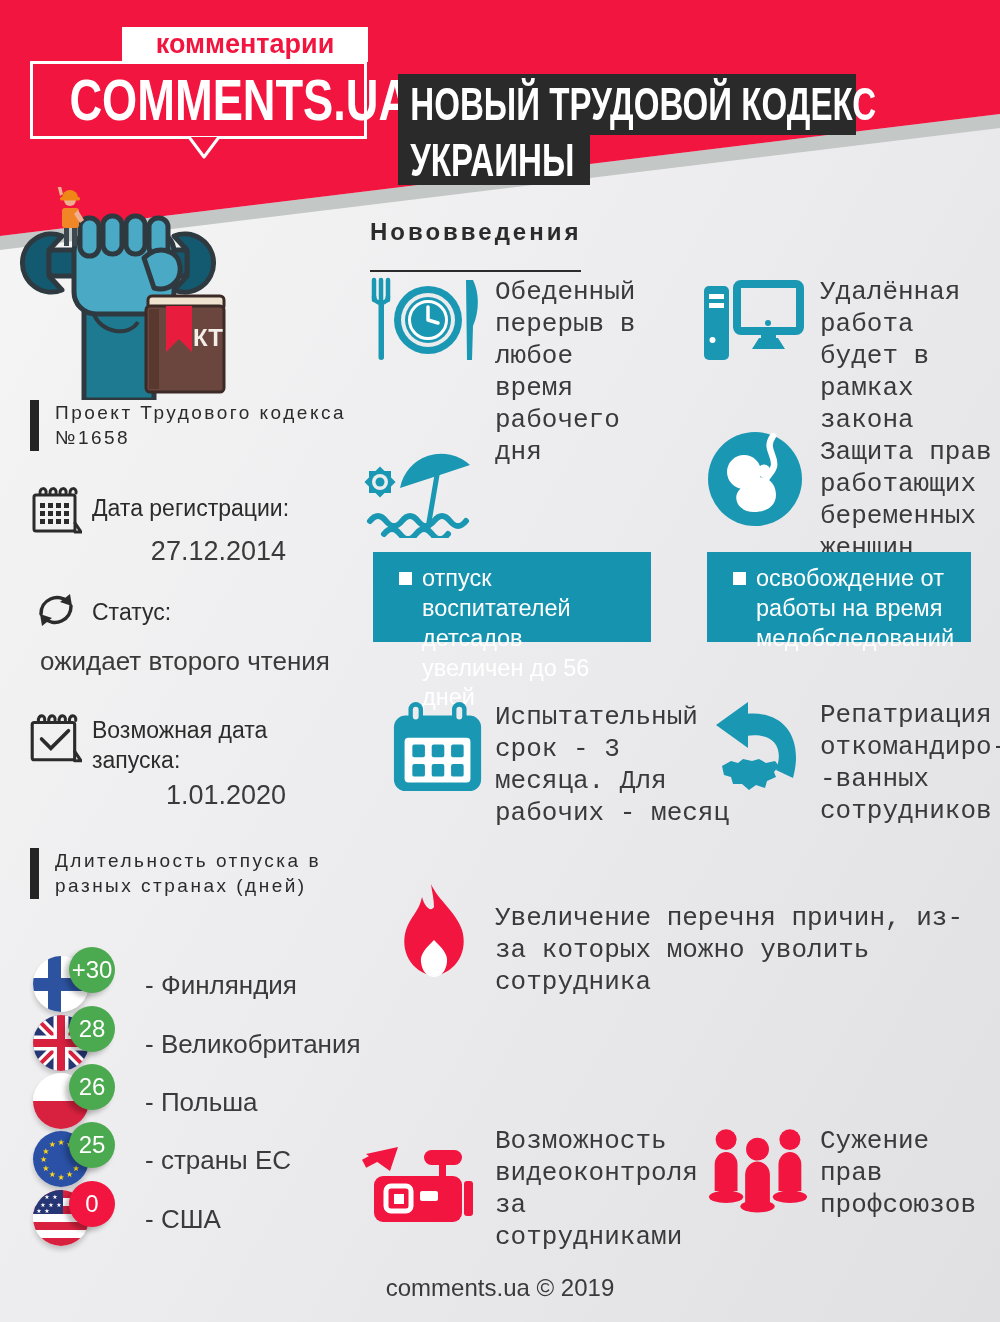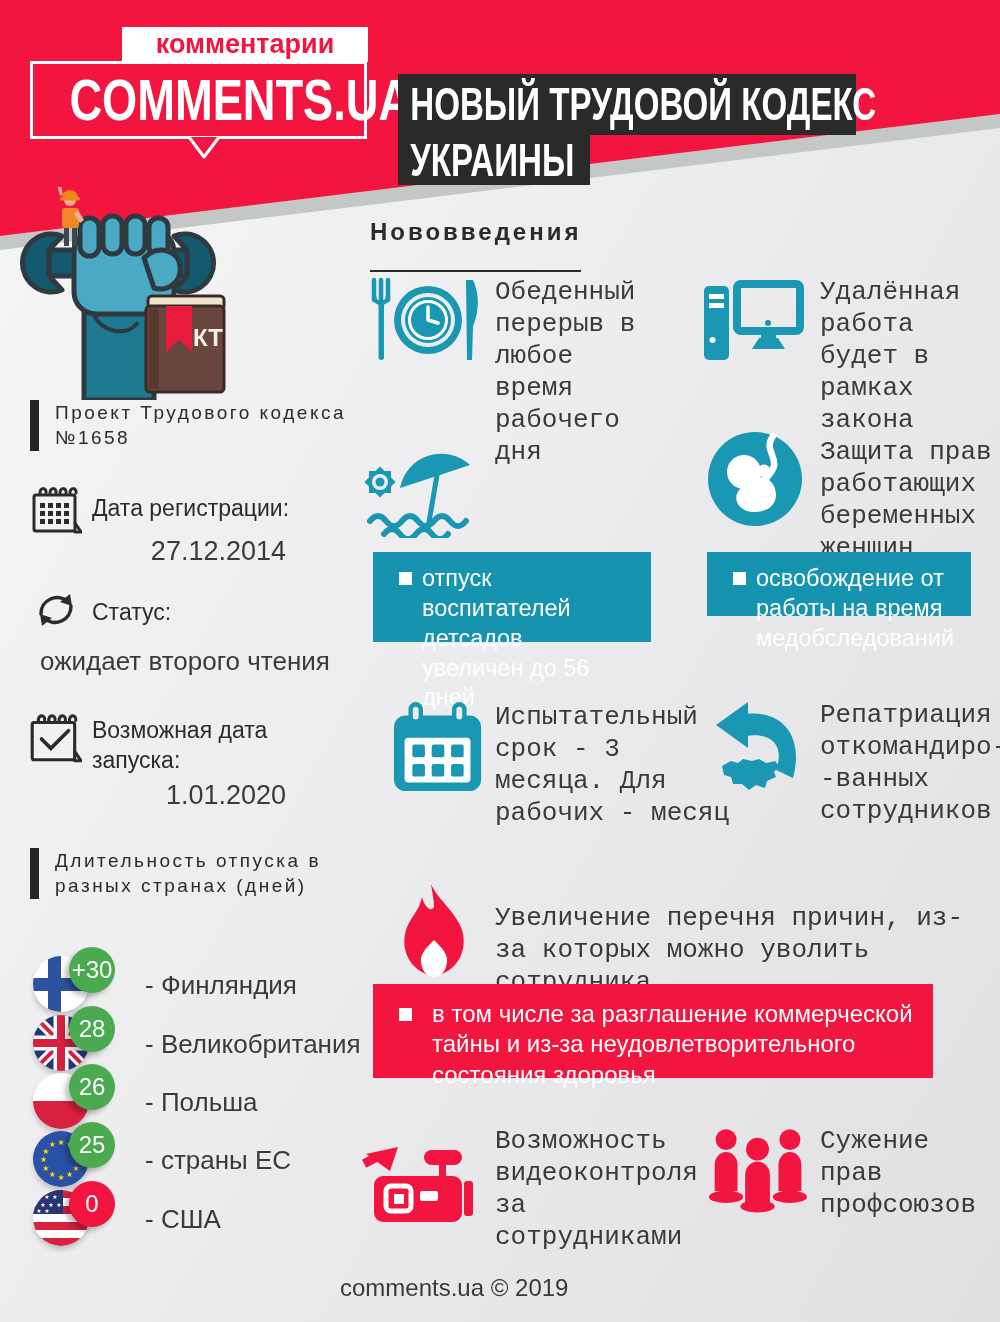--- a/index.html
+++ b/index.html
@@ -47,21 +47,21 @@
   
   .sect-title{position:absolute;left:370px;top:218px;font-size:24px;font-weight:bold;
         letter-spacing:3px;color:#2b2b2b;border-bottom:2px solid #2b2b2b;padding-bottom:24px;}
   .item-text{position:absolute;font-size:26px;line-height:1.23;color:#3a3a3a;font-family:Liberation Mono, monospace;}
   .callout{position:absolute;background:#1693AE;color:#fff;display:flex;
         padding:12px 24px;box-sizing:border-box;font-size:23.5px;line-height:1.27;}
   .callout .sq{width:13px;height:13px;background:#fff;margin:8px 10px 0 2px;flex:none;}
   .callout.red{background:#F2153F;padding:15px 18px;font-size:24px;}
   .callout.red .sq{margin:9px 20px 0 8px;}
 
-  .footer{position:absolute;left:340px;top:1274px;width:320px;
+  .footer{position:absolute;left:340px;top:1274px;width:320px;text-align:center;
         font-size:24px;color:#3a3a3a;}
 </style>
 </head>
 <body>
 
 <div id="page">
 
   <div class="gray-strip"></div>
   <div class="red-hd"></div>
 
@@ -309,21 +309,21 @@
     <path d="M38,56 c-14,8 -8,26 10,26 c18,0 26,-12 20,-26 c-5,-11 -20,-12 -30,0 z" fill="#fff"></path>
     <circle cx="58" cy="41" r="6.5" fill="#fff"></circle>
     <path d="M67,6 c-9,13 3,19 1,30 c-2,9 -11,11 -9,20" stroke="#fff" stroke-width="6.5" fill="none" stroke-linecap="round"></path>
   </svg>
   <div class="item-text" style="left:820px;top:437px;width:190px">Защита прав работающих беременных женщин</div>
 
   <div class="callout" style="left:373px;top:552px;width:278px;height:90px">
     <span class="sq"></span>
     <span>отпуск воспитателей детсадов увеличен до 56 дней</span>
   </div>
-  <div class="callout" style="left:707px;top:552px;width:264px;height:64px">
+  <div class="callout" style="left:707px;top:552px;width:264px;height:90px">
     <span class="sq"></span>
     <span>освобождение от работы на время медобследований</span>
   </div>
 
   <svg class="abs" style="left:392px;top:702px" width="92" height="92" viewBox="0 0 95 95">
     <g fill="#1A97B2">
       <rect x="2" y="14" width="90" height="78" rx="12"></rect>
       <rect x="17" y="0" width="15" height="28" rx="7.5"></rect>
       <rect x="21.5" y="5" width="6" height="13" rx="3" fill="#ebecee"></rect>
       <rect x="62" y="0" width="15" height="28" rx="7.5"></rect>
@@ -347,24 +347,20 @@
     </g>
   </svg>
   <div class="item-text" style="left:820px;top:700px;width:195px">Репатриация откомандиро- -ванных сотрудников</div>
 
   <svg class="abs" style="left:394px;top:884px" width="80" height="96" viewBox="0 0 80 96">
     <path d="M37,0 C44,16 62,28 68,46 C74,66 64,88 40,92 C16,88 6,66 12,46 C16,33 25,28 28,13 C31,24 37,28 40,23 C40,15 38,8 37,0 Z" fill="#F2153F"></path>
     <path d="M40,56 C48,64 54,70 53,78 C52,88 46,93 40,93 C34,93 28,88 27,78 C26,70 32,64 40,56 Z" fill="#fff"></path>
   </svg>
   <div class="item-text" style="left:495px;top:903px;width:480px">Увеличение перечня причин, из-за которых можно уволить сотрудника</div>
 
-  <div class="callout red" style="left:373px;top:984px;width:560px;height:94px">
-    <span class="sq"></span>
-    <span>в том числе за разглашение коммерческой тайны и из-за неудовлетворительного состояния здоровья</span>
-  </div>
 
   <svg class="abs" style="left:362px;top:1140px" width="115" height="85" viewBox="0 0 115 85">
     <g fill="#F2153F">
       <path d="M4,14 L36,7 L28,31 Z"></path>
       <rect x="1" y="16" width="14" height="9" transform="rotate(-28 8 20)"></rect>
       <rect x="62" y="10" width="38" height="15" rx="7.5"></rect>
       <rect x="77" y="24" width="7" height="14"></rect>
       <rect x="12" y="36" width="88" height="46" rx="9"></rect>
       <rect x="102" y="41" width="9" height="35" rx="3"></rect>
       <rect x="24" y="46" width="25" height="25" rx="5" fill="none" stroke="#fff" stroke-width="5"></rect>

